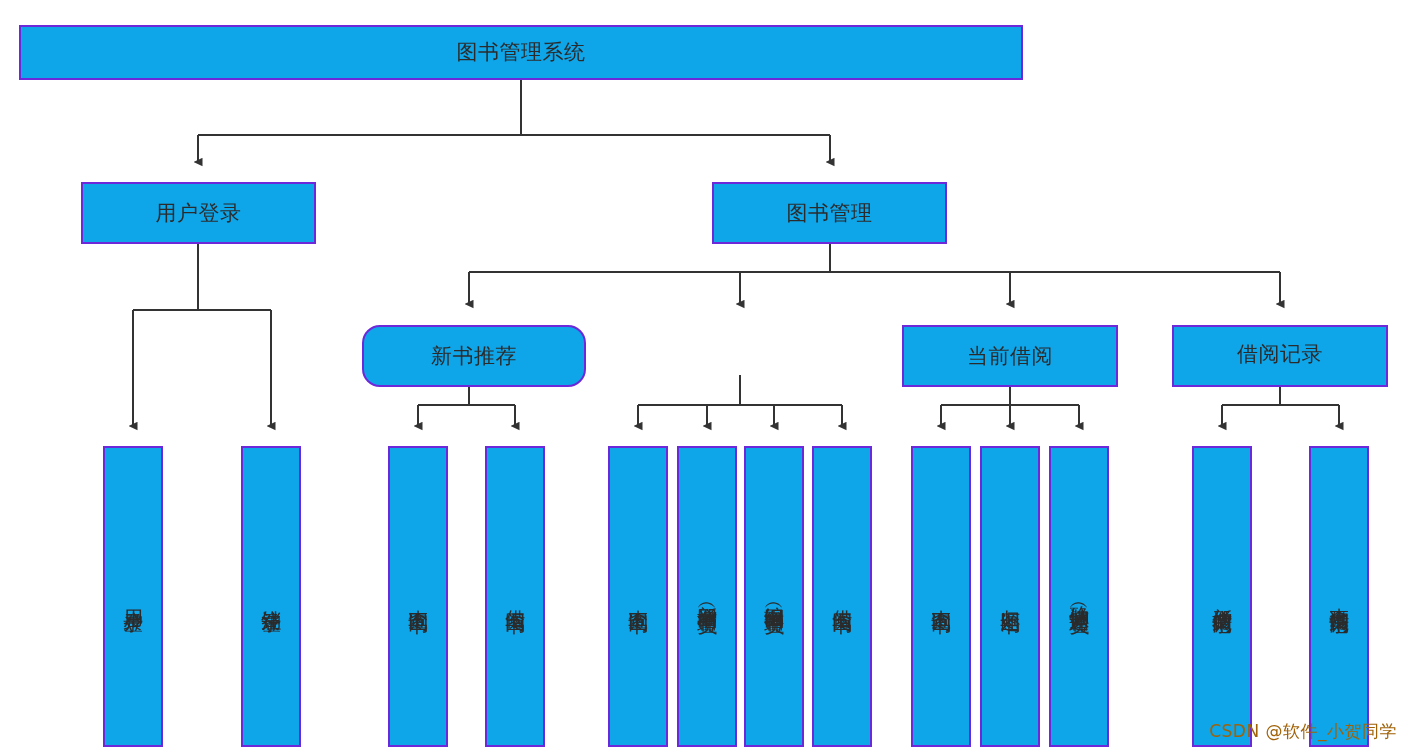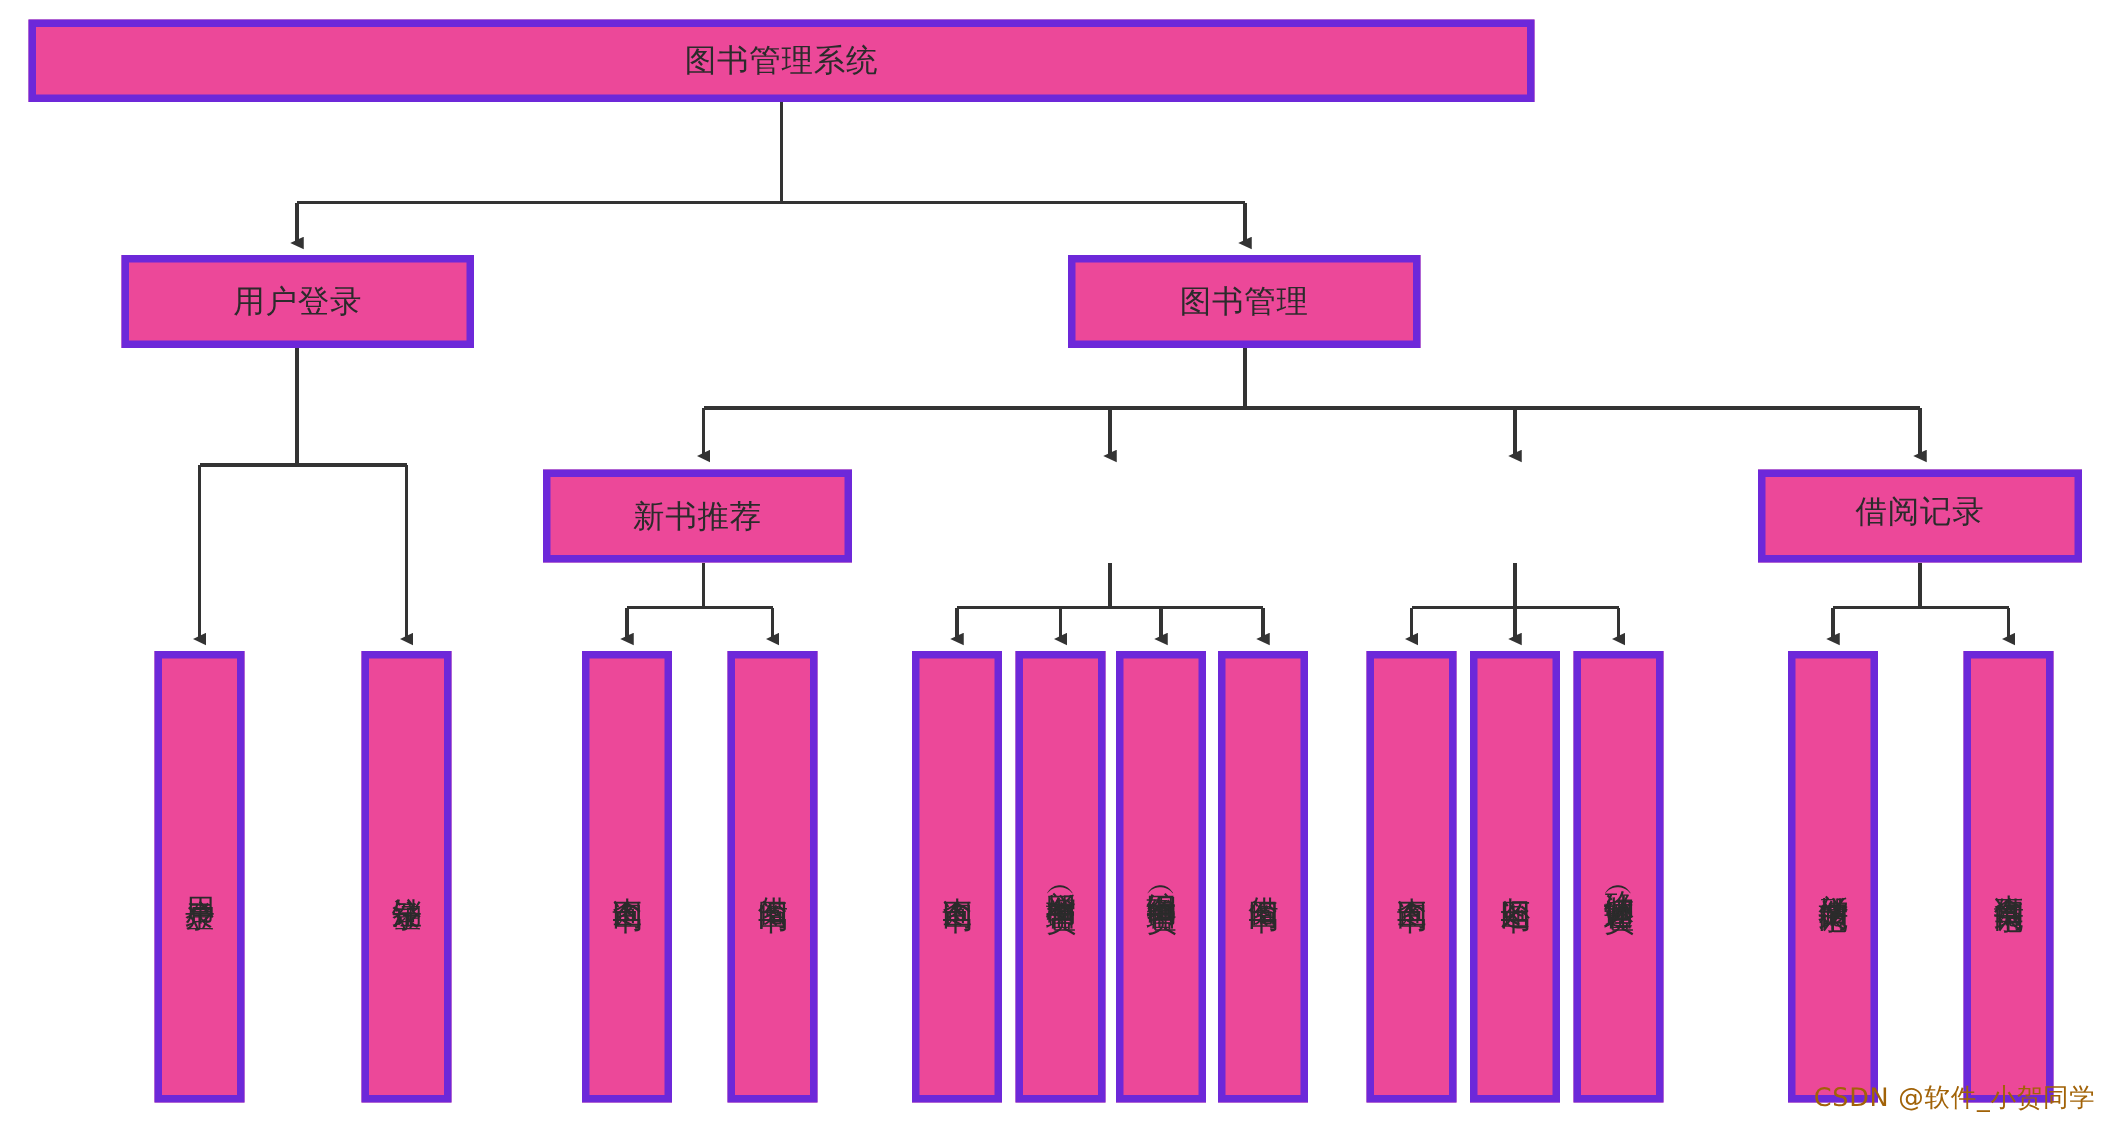--- a/index.html
+++ b/index.html
@@ -21,26 +21,27 @@
   #connector-layer {
     position: absolute;
     left: 0;
     top: 0;
     width: 1405px;
     height: 747px;
   }
   .node {
     position: absolute;
     box-sizing: border-box;
-    background: #ec4899;
-    border: 5px solid #6d28d9;
+    background: #0ea5e9;
+    border: 2px solid #6d28d9;
     display: flex;
     align-items: center;
     justify-content: center;
     z-index: 2;
+    margin-top: 12px;
   }
   .node-label {
     font-size: 21px;
     line-height: 1.18;
     color: #2b2b2b;
     letter-spacing: 0.5px;
     white-space: nowrap;
   }
   .node.leaf {
     align-items: center;
@@ -127,22 +128,25 @@
     <span class="node-label">图书管理系统</span>
   </div>
 
   <div class="node" style="left:81px; top:170px; width:235px; height:62px;">
     <span class="node-label">用户登录</span>
   </div>
   <div class="node" style="left:712px; top:170px; width:235px; height:62px;">
     <span class="node-label">图书管理</span>
   </div>
 
-  <div class="node" style="left:362px; top:313px; width:206px; height:62px;">
+  <div class="node" style="left:362px; top:313px; width:224px; height:62px;border-radius:18px;">
     <span class="node-label">新书推荐</span>
+  </div>
+  <div class="node" style="left:902px; top:313px; width:216px; height:62px;">
+    <span class="node-label">当前借阅</span>
   </div>
   <div class="node" style="left:1172px; top:313px; width:216px; height:62px;font-family:Liberation Mono, monospace;">
     <span class="node-label">借阅记录</span>
   </div>
 
   <div class="node leaf" style="left:103px; top:434px; width:60px; height:301px;">
     <span class="node-label">用户登录</span>
   </div>
   <div class="node leaf" style="left:241px; top:434px; width:60px; height:301px;">
     <span class="node-label">注销登录</span>

